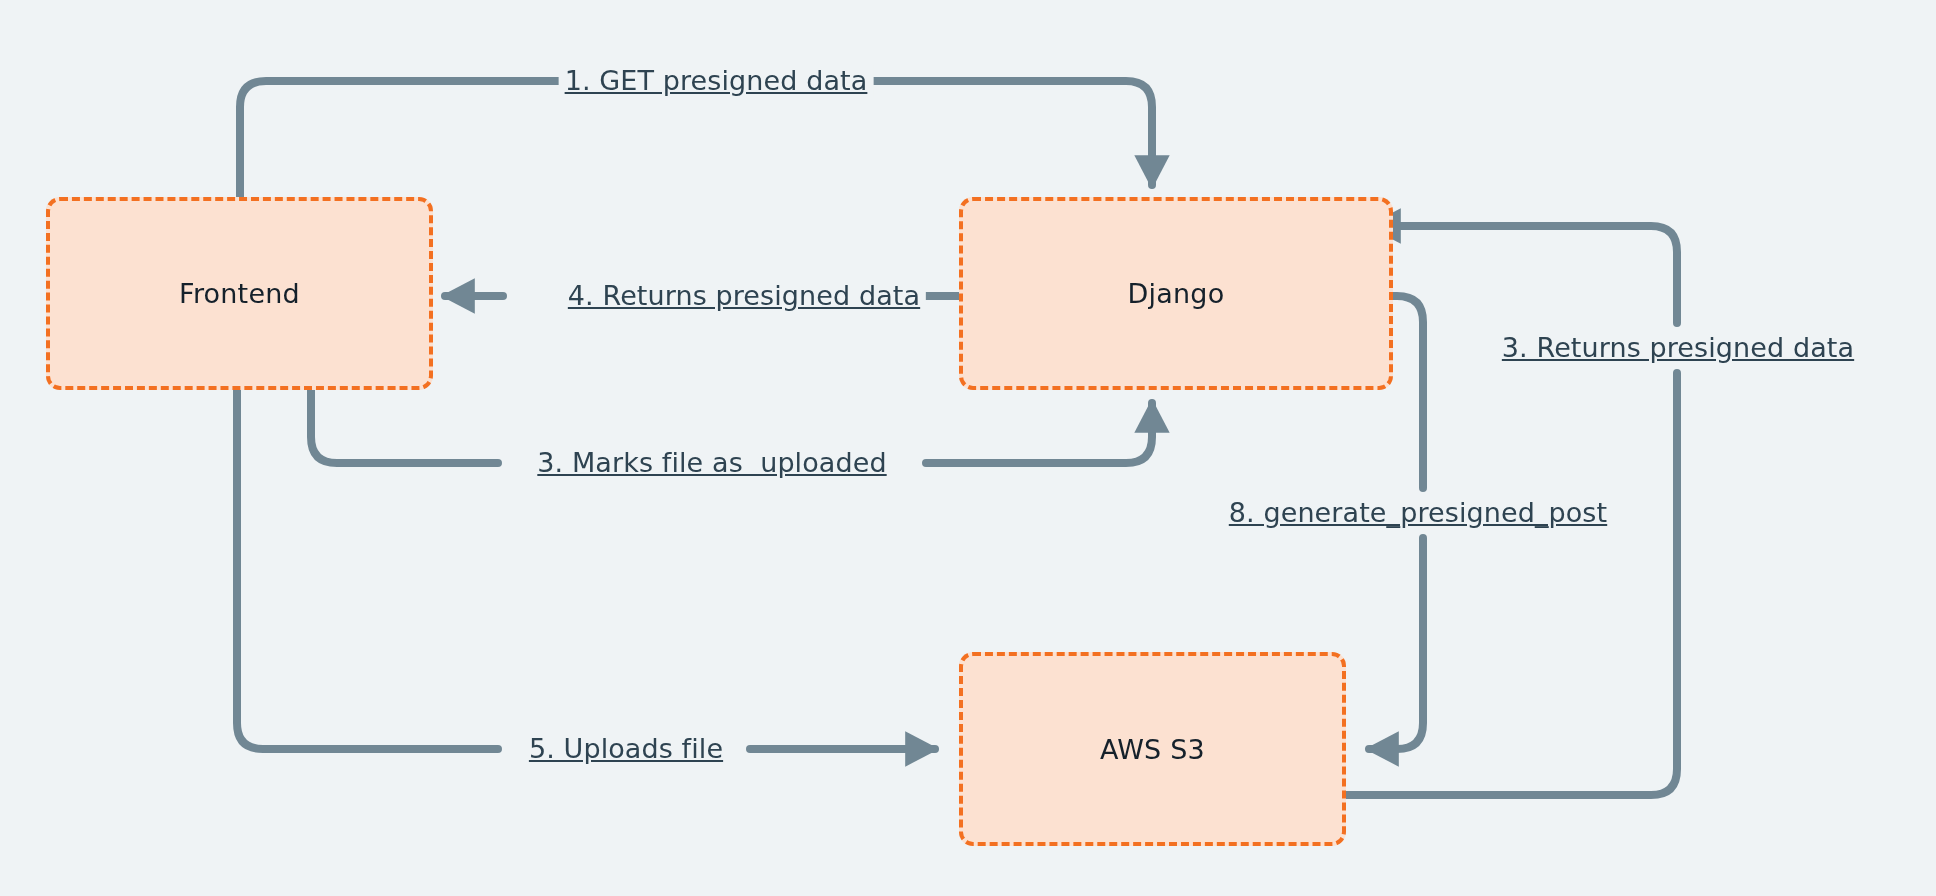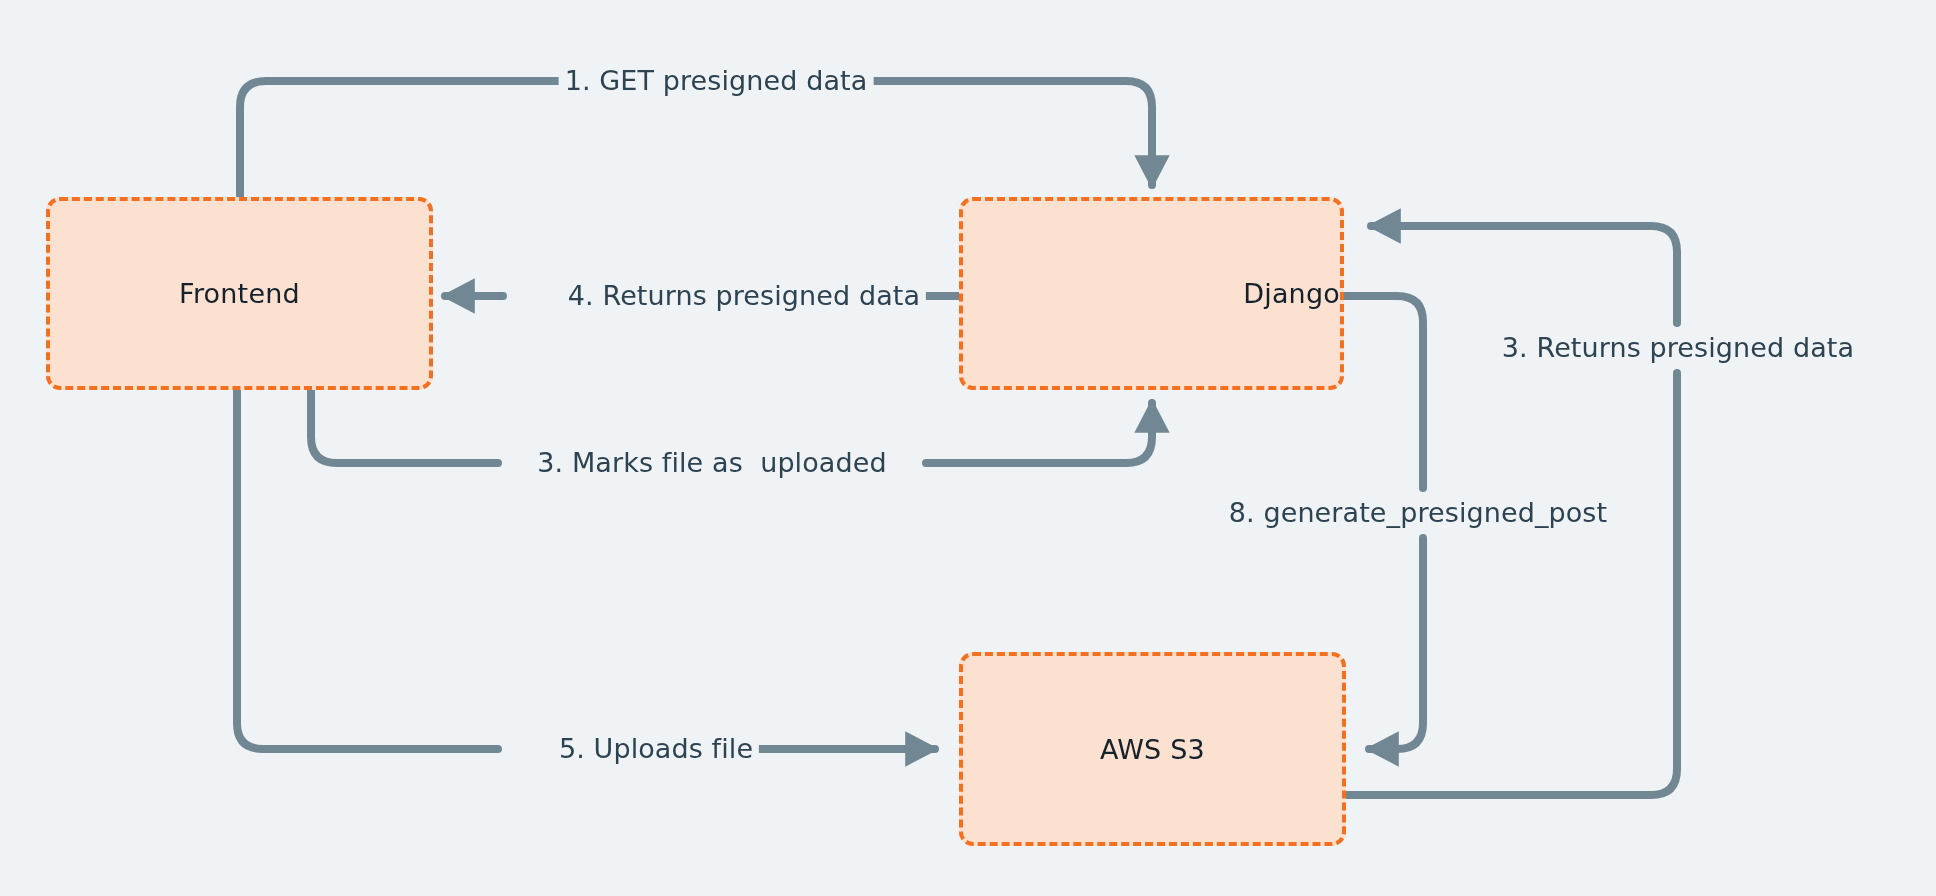--- a/index.html
+++ b/index.html
@@ -27,20 +27,21 @@
   }
   .edge-label{
     position:absolute;
     font-size:27px;
     color:#2e4351;
     white-space:pre;
     letter-spacing:.1px;
     background:#eff3f5;
     padding:0 6px;
     line-height:32px;
+    text-decoration:underline;
   }
   .el-center{transform:translate(-50%,-50%);}
 </style>
 </head>
 <body>
 
 <div id="canvas">
 
   <svg id="wires" viewBox="0 0 1936 896" xmlns="http://www.w3.org/2000/svg">
     <defs>
@@ -68,33 +69,33 @@
 
       <path d="M 237 390 L 237 723 Q 237 749 263 749 L 498 749"></path>
       <path d="M 750 749 L 935 749" marker-end="url(#arrow)"></path>
     </g>
   </svg>
 
   <div class="node" style="left:46px;top:197px;width:387px;height:193px;">
     <span class="node-label">Frontend</span>
   </div>
 
-  <div class="node" style="left:959px;top:197px;width:385px;height:193px;justify-content:flex-end;">
+  <div class="node" style="left:959px;top:197px;width:434px;height:193px;">
     <span class="node-label">Django</span>
   </div>
 
   <div class="node" style="left:959px;top:652px;width:387px;height:194px;">
     <span class="node-label">AWS S3</span>
   </div>
 
   <div class="edge-label el-center" style="left:716px;top:81px;">1. GET presigned data</div>
 
   <div class="edge-label el-center" style="left:1418px;top:513px;">8. generate_presigned_post</div>
 
   <div class="edge-label el-center" style="left:1678px;top:348px;">3. Returns presigned data</div>
 
   <div class="edge-label el-center" style="left:712px;top:296px;margin-left:32px;">4. Returns presigned data</div>
 
-  <div class="edge-label el-center" style="left:656px;top:749px;">5. Uploads file</div>
+  <div class="edge-label el-center" style="left:626px;top:749px;">5. Uploads file</div>
 
   <div class="edge-label el-center" style="left:712px;top:463px;">3. Marks file as  uploaded</div>
 
 </div>
 
 </body></html>

